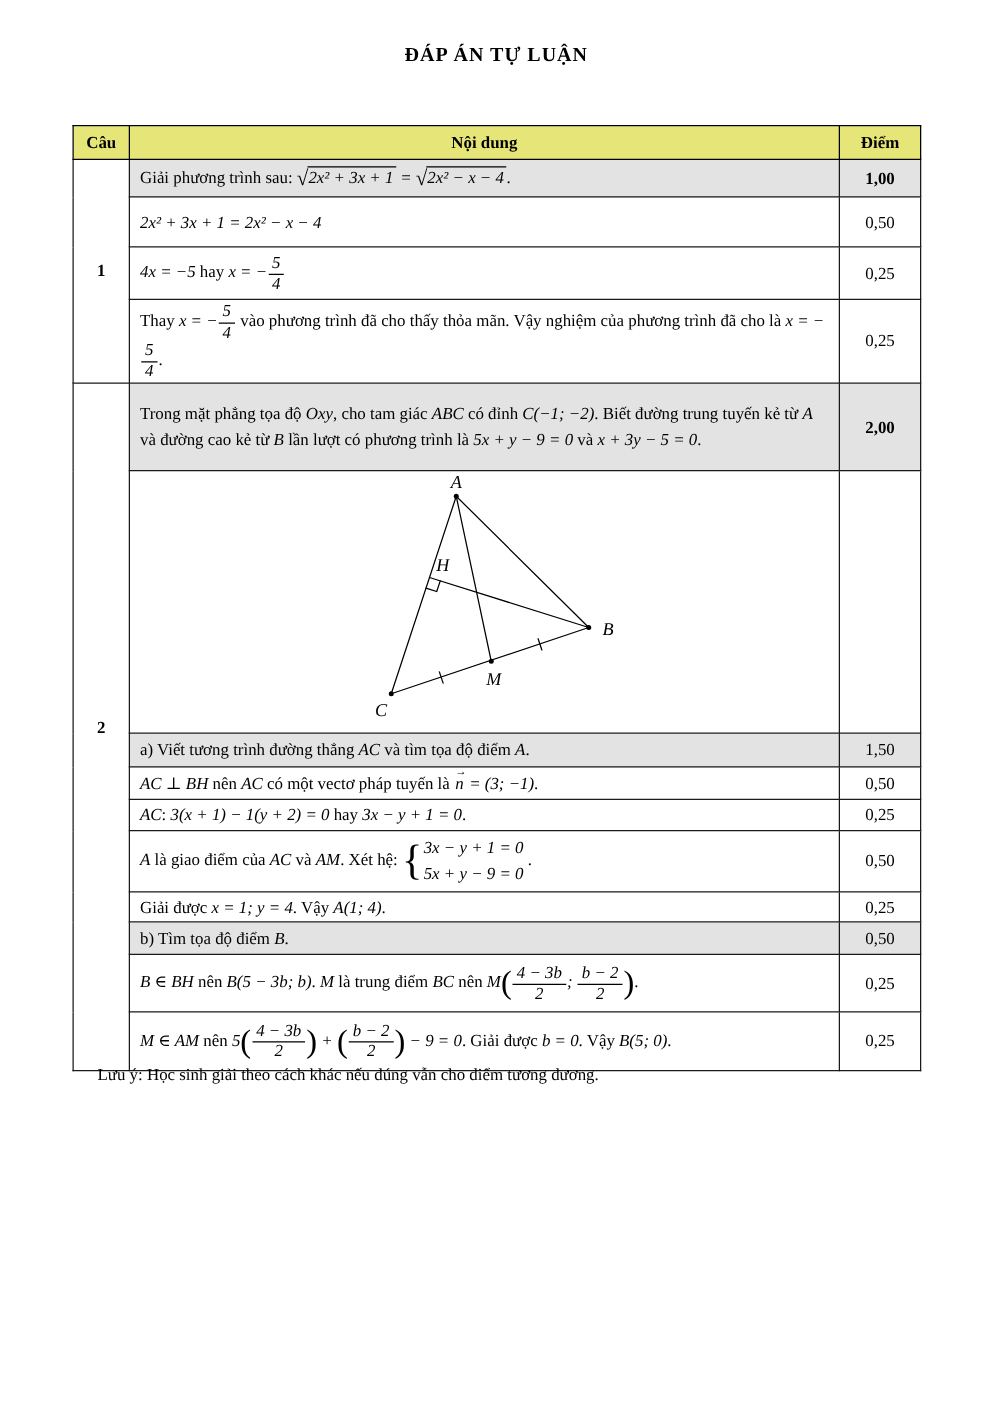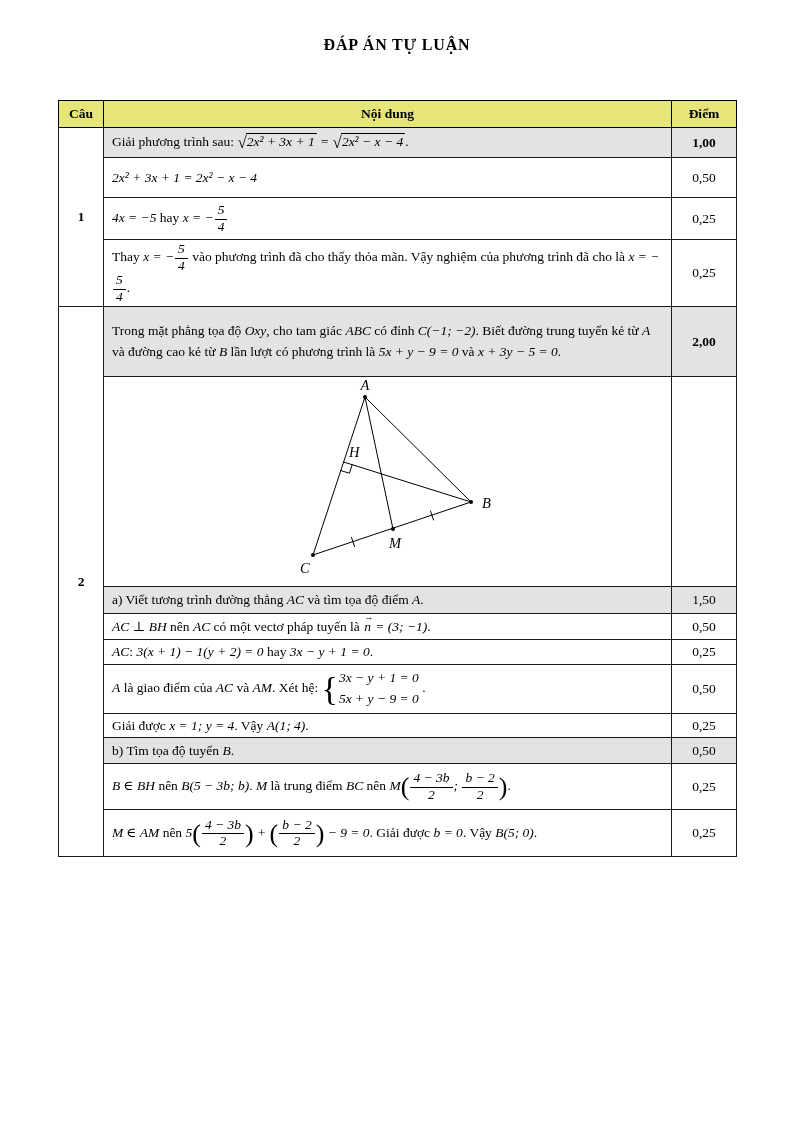--- a/index.html
+++ b/index.html
@@ -176,34 +176,35 @@
 
     <tr style="height:24px;">
       <td>
         <span class="t">Giải được </span><span class="m">x = 1; y = 4</span><span class="t">. Vậy </span><span class="m">A(1; 4)</span><span class="t">.</span>
       </td>
       <td class="pts">0,25</td>
     </tr>
 
     <tr class="shade" style="height:26px;">
       <td>
-        <span class="t">b) Tìm tọa độ tuyến </span><span class="m">B</span><span class="t">.</span>
+        <span class="t">b) Tìm tọa độ điểm </span><span class="m">B</span><span class="t">.</span>
       </td>
       <td class="pts">0,50</td>
     </tr>
 
     <tr style="height:46px;padding-left:32px;">
       <td>
         <span class="m">B ∈ BH</span><span class="t"> nên </span><span class="m">B(5 − 3b; b)</span><span class="t">. </span><span class="m">M</span><span class="t"> là trung điểm </span><span class="m">BC</span><span class="t"> nên </span><span class="m">M</span><span class="bp">(</span><span class="frac"><span class="fn">4 − 3b</span><span class="fd">2</span></span><span class="m">; </span><span class="frac"><span class="fn">b − 2</span><span class="fd">2</span></span><span class="bp">)</span><span class="t">.</span>
       </td>
       <td class="pts">0,25</td>
     </tr>
 
     <tr style="height:47px;">
       <td>
         <span class="m">M ∈ AM</span><span class="t"> nên </span><span class="m">5</span><span class="bp">(</span><span class="frac"><span class="fn">4 − 3b</span><span class="fd">2</span></span><span class="bp">)</span><span class="m"> + </span><span class="bp">(</span><span class="frac"><span class="fn">b − 2</span><span class="fd">2</span></span><span class="bp">)</span><span class="m"> − 9 = 0</span><span class="t">. Giải được </span><span class="m">b = 0</span><span class="t">. Vậy </span><span class="m">B(5; 0)</span><span class="t">.</span>
       </td>
       <td class="pts">0,25</td>
     </tr>
   </tbody>
     </table>
 
+  <div class="note">Lưu ý: Học sinh giải theo cách khác nếu đúng vẫn cho điểm tương đương.</div>
 </div>
 
 </body></html>

